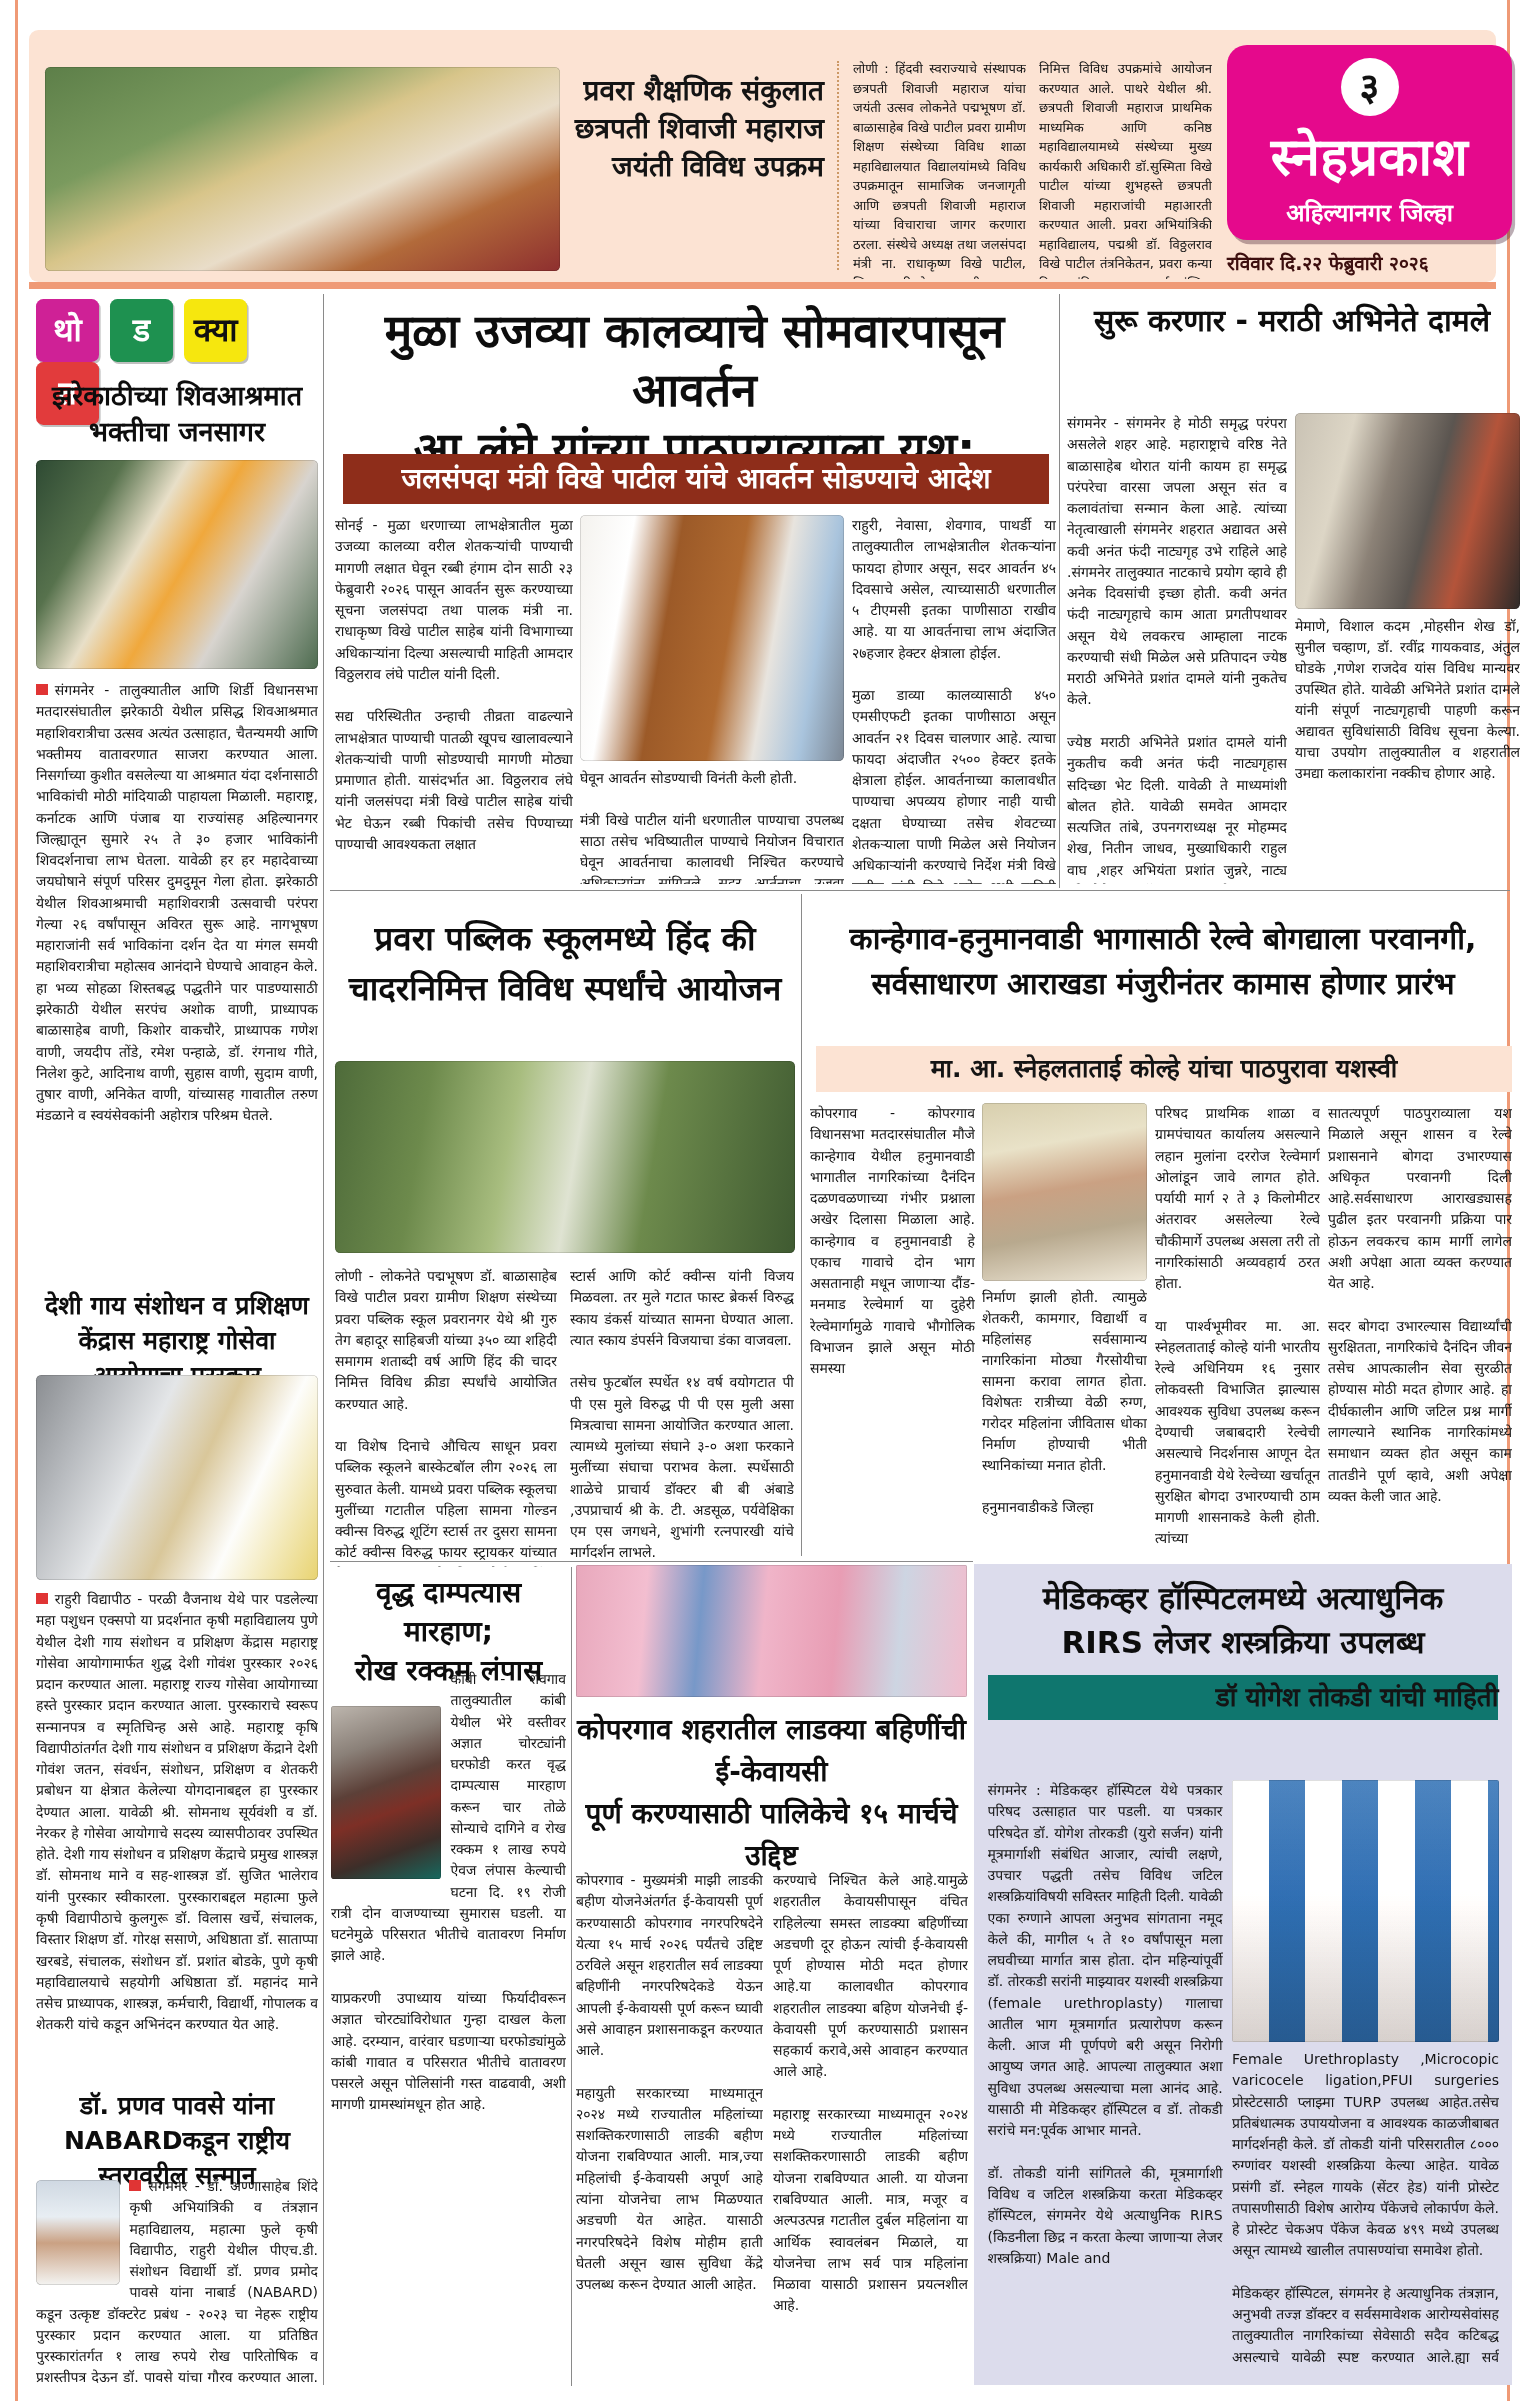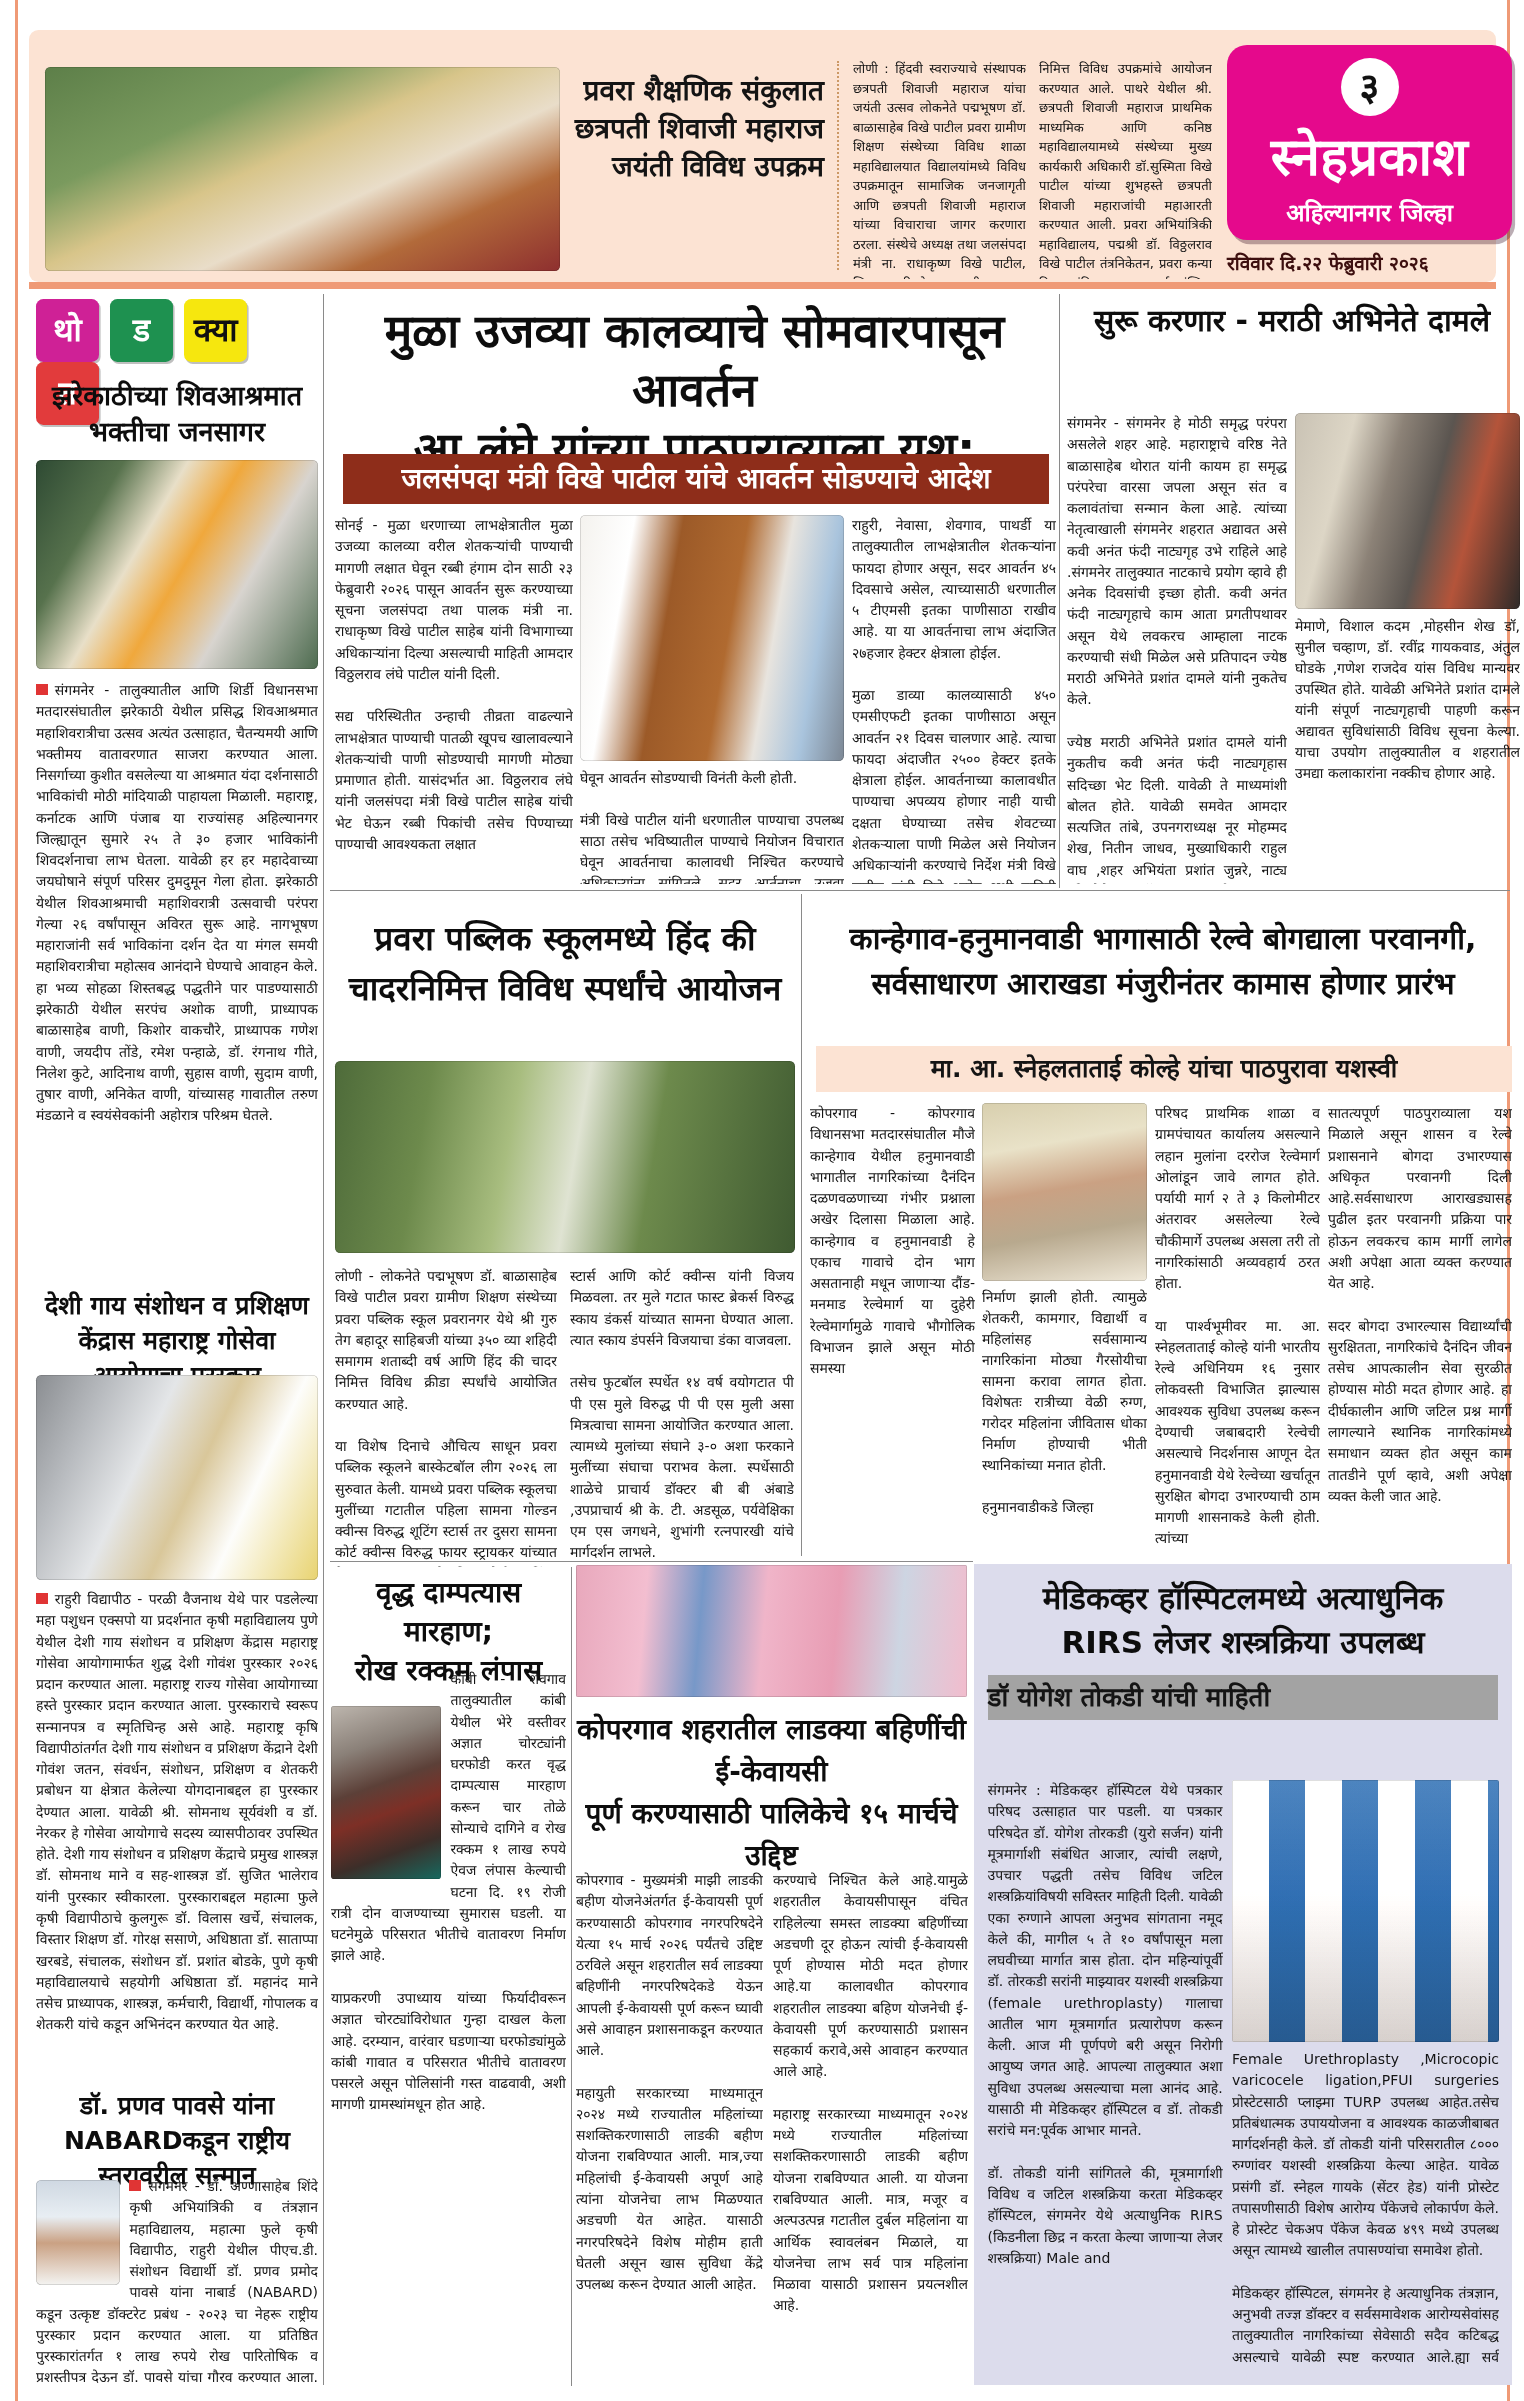--- a/index.html
+++ b/index.html
@@ -169,21 +169,21 @@
 महायुती सरकारच्या माध्यमातून २०२४ मध्ये राज्यातील महिलांच्या सशक्तिकरणासाठी लाडकी बहीण योजना राबविण्यात आली. मात्र,ज्या महिलांची ई-केवायसी अपूर्ण आहे त्यांना योजनेचा लाभ मिळण्यात अडचणी येत आहेत. यासाठी नगरपरिषदेने विशेष मोहीम हाती घेतली असून खास सुविधा केंद्रे उपलब्ध करून देण्यात आली आहेत.</div>
   <div class="abs jtext" style="left:773px;top:1870px;width:195px;height:513px;overflow:hidden;">करण्याचे निश्चित केले आहे.यामुळे शहरातील केवायसीपासून वंचित राहिलेल्या समस्त लाडक्या बहिणींच्या अडचणी दूर होऊन त्यांची ई-केवायसी पूर्ण होण्यास मोठी मदत होणार आहे.या कालावधीत कोपरगाव शहरातील लाडक्या बहिण योजनेची ई-केवायसी पूर्ण करण्यासाठी प्रशासन सहकार्य करावे,असे आवाहन करण्यात आले आहे.
 
 महाराष्ट्र सरकारच्या माध्यमातून २०२४ मध्ये राज्यातील महिलांच्या सशक्तिकरणासाठी लाडकी बहीण योजना राबविण्यात आली. या योजना राबविण्यात आली. मात्र, मजूर व अल्पउत्पन्न गटातील दुर्बल महिलांना या आर्थिक स्वावलंबन मिळाले, या योजनेचा लाभ सर्व पात्र महिलांना मिळावा यासाठी प्रशासन प्रयत्नशील आहे.</div>
 
   <div class="abs lavender" style="left:974px;top:1564px;width:538px;height:821px;">
     <div class="hl" style="margin:11.5px 10.5px 0;font-size:31px;line-height:1.45;">
       <div>मेडिकव्हर हॉस्पिटलमध्ये अत्याधुनिक</div>
       <div>RIRS लेजर शस्त्रक्रिया उपलब्ध</div>
     </div>
-    <div style="background:#a3a3a3;margin:9.4px 13.6px 0;height:45px;font-weight:bold;font-size:26px;line-height:45px;text-align:left;">डॉ योगेश तोकडी यांची माहिती</div>
+    <div style="background:#0f766e;margin:9.4px 13.6px 0;height:45px;font-weight:bold;font-size:26px;line-height:45px;text-align:right;">डॉ योगेश तोकडी यांची माहिती</div>
     <div class="jtext" style="position:absolute;left:13.6px;top:216px;width:235px;height:591px;overflow:hidden;">संगमनेर : मेडिकव्हर हॉस्पिटल येथे पत्रकार परिषद उत्साहात पार पडली. या पत्रकार परिषदेत डॉ. योगेश तोरकडी (युरो सर्जन) यांनी मूत्रमार्गाशी संबंधित आजार, त्यांची लक्षणे, उपचार पद्धती तसेच विविध जटिल शस्त्रक्रियांविषयी सविस्तर माहिती दिली. यावेळी एका रुग्णाने आपला अनुभव सांगताना नमूद केले की, मागील ५ ते १० वर्षांपासून मला लघवीच्या मार्गात त्रास होता. दोन महिन्यांपूर्वी डॉ. तोरकडी सरांनी माझ्यावर यशस्वी शस्त्रक्रिया (female urethroplasty) गालाचा आतील भाग मूत्रमार्गात प्रत्यारोपण करून केली. आज मी पूर्णपणे बरी असून निरोगी आयुष्य जगत आहे. आपल्या तालुक्यात अशा सुविधा उपलब्ध असल्याचा मला आनंद आहे. यासाठी मी मेडिकव्हर हॉस्पिटल व डॉ. तोकडी सरांचे मन:पूर्वक आभार मानते.
 
 डॉ. तोकडी यांनी सांगितले की, मूत्रमार्गाशी विविध व जटिल शस्त्रक्रिया करता मेडिकव्हर हॉस्पिटल, संगमनेर येथे अत्याधुनिक RIRS (किडनीला छिद्र न करता केल्या जाणाऱ्या लेजर शस्त्रक्रिया) Male and</div>
     <div class="photo" style="position:absolute;left:258px;top:216px;width:267px;height:262px;border-radius:2.1px;background:repeating-linear-gradient(90deg,#ffffff 0 37px,#2e6fb4 37px 73px),linear-gradient(180deg,rgba(255,255,255,.15),rgba(70,60,55,.35));background-blend-mode:overlay;"></div>
     <div class="jtext" style="position:absolute;left:258px;top:485px;width:267px;height:321px;overflow:hidden;">Female Urethroplasty ,Microcopic varicocele ligation,PFUI surgeries प्रोस्टेटसाठी प्लाझ्मा TURP उपलब्ध आहेत.तसेच प्रतिबंधात्मक उपाययोजना व आवश्यक काळजीबाबत मार्गदर्शनही केले. डॉ तोकडी यांनी परिसरातील ८००० रुग्णांवर यशस्वी शस्त्रक्रिया केल्या आहेत. यावेळ प्रसंगी डॉ. स्नेहल गायके (सेंटर हेड) यांनी प्रोस्टेट तपासणीसाठी विशेष आरोग्य पॅकेजचे लोकार्पण केले. हे प्रोस्टेट चेकअप पॅकेज केवळ ४९९ मध्ये उपलब्ध असून त्यामध्ये खालील तपासण्यांचा समावेश होतो.
 
 मेडिकव्हर हॉस्पिटल, संगमनेर हे अत्याधुनिक तंत्रज्ञान, अनुभवी तज्ज्ञ डॉक्टर व सर्वसमावेशक आरोग्यसेवांसह तालुक्यातील नागरिकांच्या सेवेसाठी सदैव कटिबद्ध असल्याचे यावेळी स्पष्ट करण्यात आले.ह्या सर्व शस्त्रक्रिया महात्मा फुले आरोग्य योजनेत मोफत केल्या जातात व आपल्या हॉस्पिटल मधे सर्व प्रकारचे इन्शुरन्स उपलब्ध आहेत जेणेकरून त्यातून ग्रामीण रुगांना अत्याधुनिक सेवांचा लाभ देऊ शकतो.</div>
   </div>
 
 </div>

